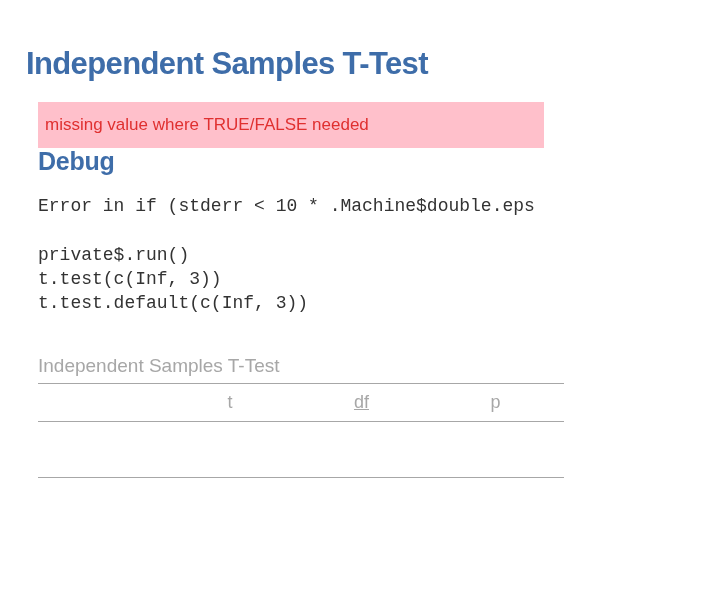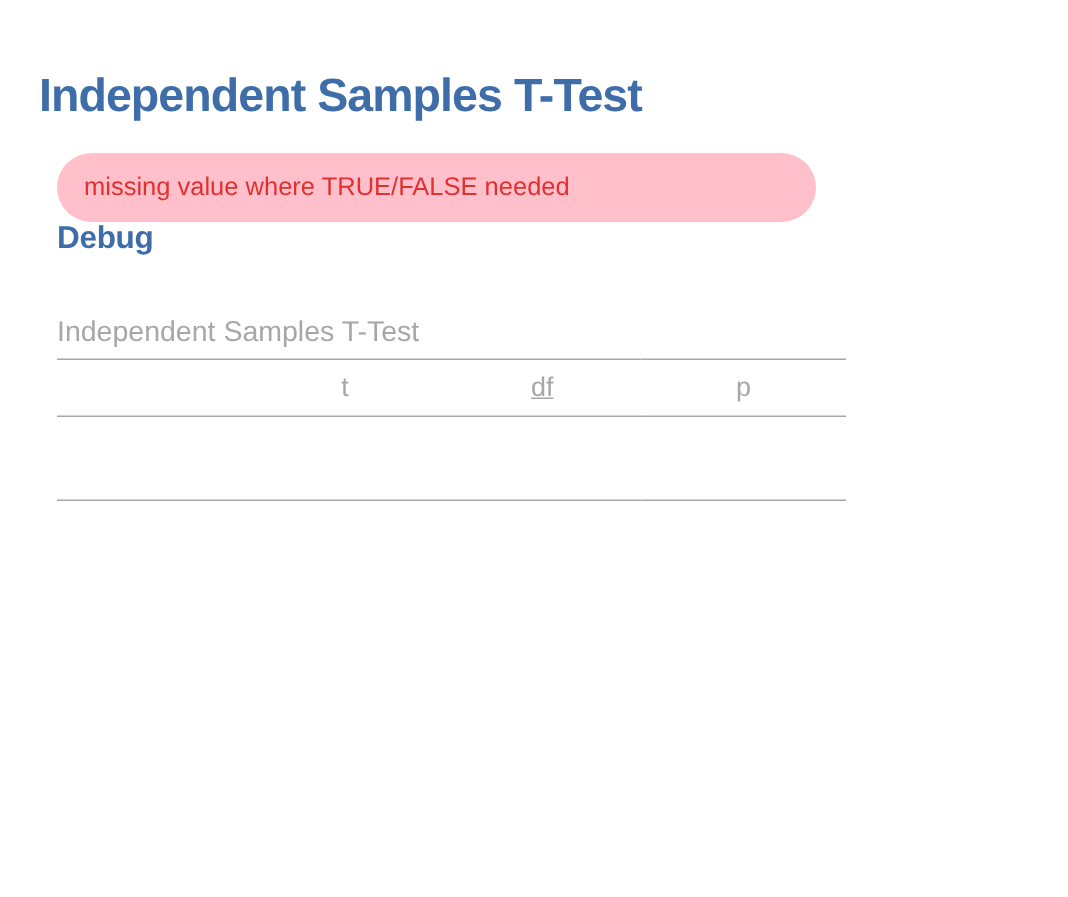--- a/index.html
+++ b/index.html
@@ -1,15 +1,15 @@
 <!DOCTYPE html>
 <html><head>
   <meta charset="utf-8">
   <style>
-    * { margin: 0; padding: 0; box-sizing: border-box; border-radius: 26px; }
+    * { margin: 0; padding: 0; box-sizing: border-box; }
     body {
       font-family: -apple-system, BlinkMacSystemFont, "Segoe UI", "Helvetica Neue", Arial, sans-serif;
       background: #ffffff;
       width: 712px;
       height: 598px;
       overflow: hidden;
       padding: 0;
     }
     .container {
       padding: 46px 18px 0 20px;
@@ -20,28 +20,28 @@
       font-weight: 800;
       letter-spacing: -0.02em;
       margin-bottom: 20px;
       margin-left: 6px;
     }
     .error-banner {
       background: #ffc0cb;
       color: #e03030;
       font-size: 17px;
       font-weight: 400;
-      padding: 13px 18px;
+      padding: 13px 7px;
       margin-left: 18px;
       margin-right: 150px;
       margin-bottom: 0;
     }
     .debug-title {
       color: #3e6da9;
-      font-size: 21px;
+      font-size: 25px;
       font-weight: 800;
       letter-spacing: -0.01em;
       margin-left: 18px;
       margin-top: -1px;
       margin-bottom: 18px;
     }
     .code-block {
       font-family: "SF Mono", "Menlo", "Consolas", "Courier New", monospace;
       font-size: 18px;
       color: #333333;
@@ -90,20 +90,25 @@
 </head>
 <body>
 
 <div class="container">
   <h1 class="main-title">Independent Samples T-Test</h1>
 
   <div class="error-banner">missing value where TRUE/FALSE needed</div>
 
   <h2 class="debug-title">Debug</h2>
 
+  <div class="code-block">Error in if (stderr &lt; 10 * .Machine$double.eps
+
+private$.run()
+t.test(c(Inf, 3))
+t.test.default(c(Inf, 3))</div>
 
   <div class="table-section">
     <div class="table-caption">Independent Samples T-Test</div>
     <table class="result-table">
       <thead>
         <tr>
           <th class="col-blank"></th>
           <th class="col-t">t</th>
           <th class="col-df">df</th>
           <th class="col-p">p</th>

